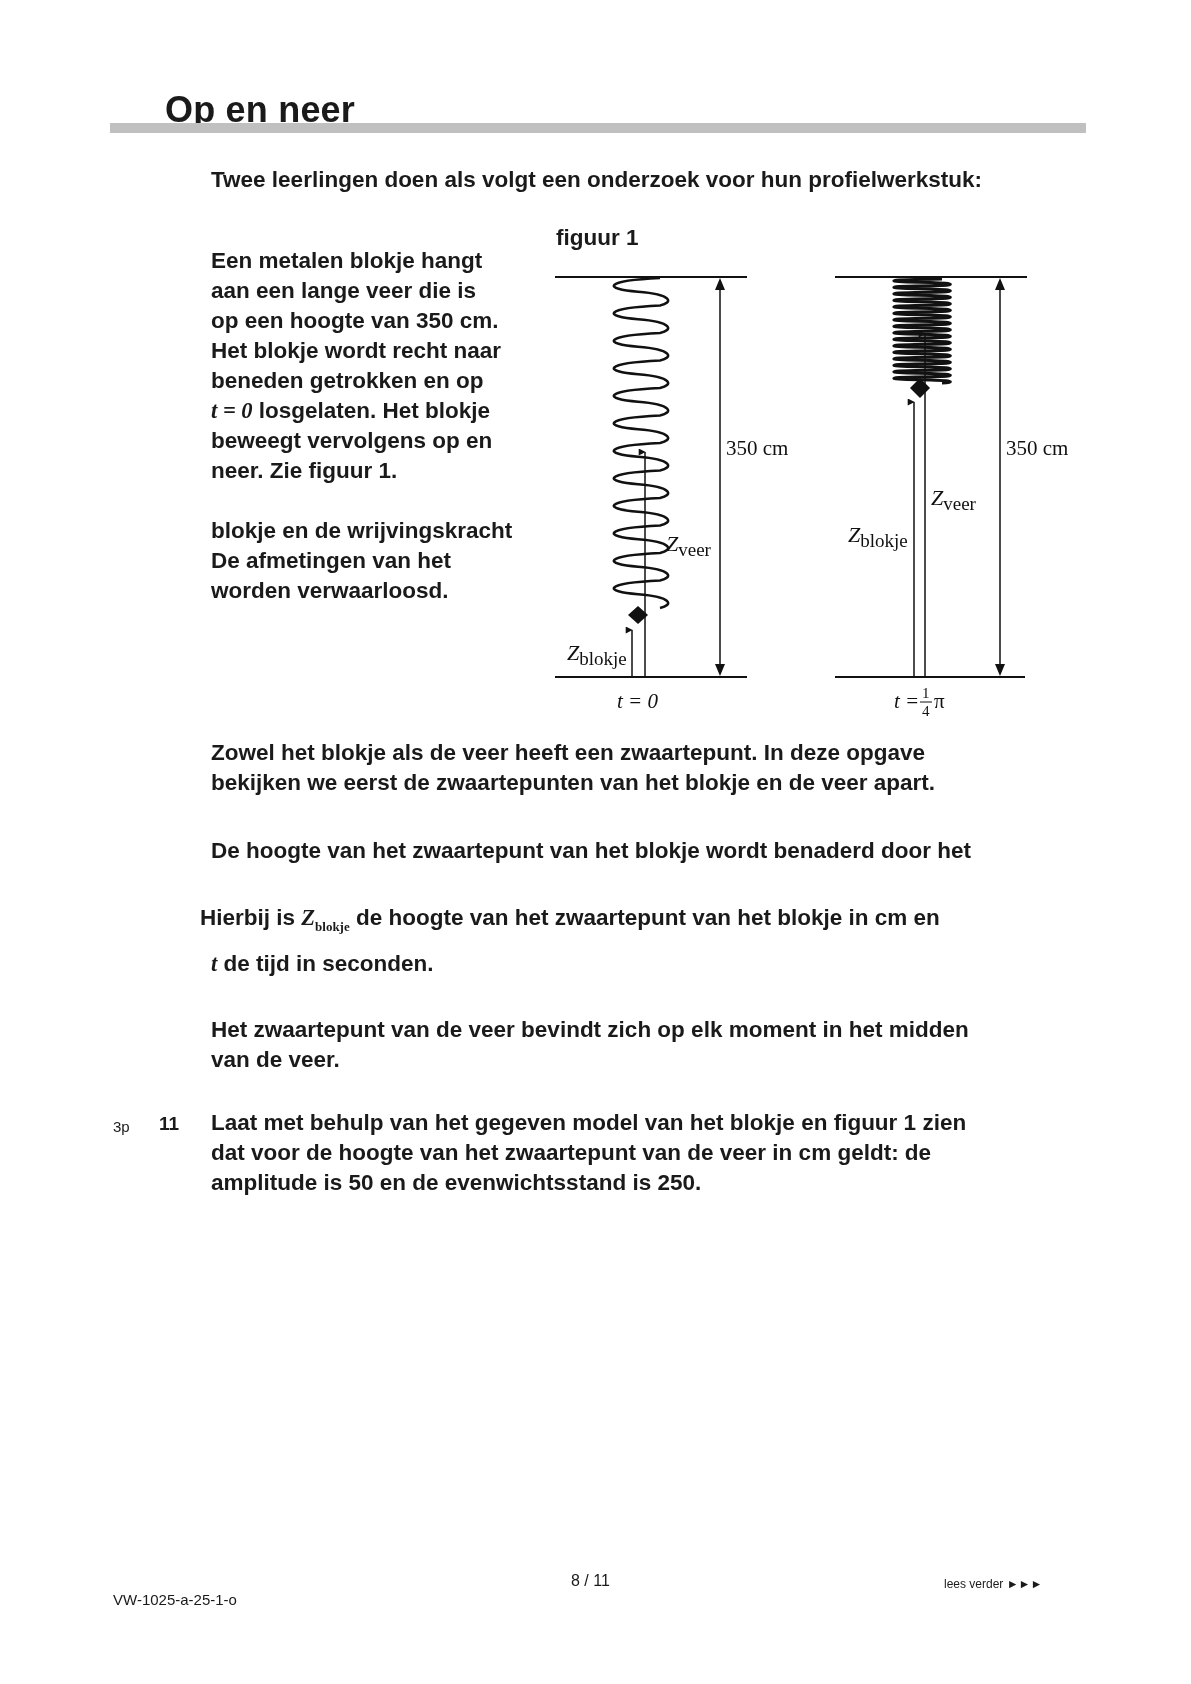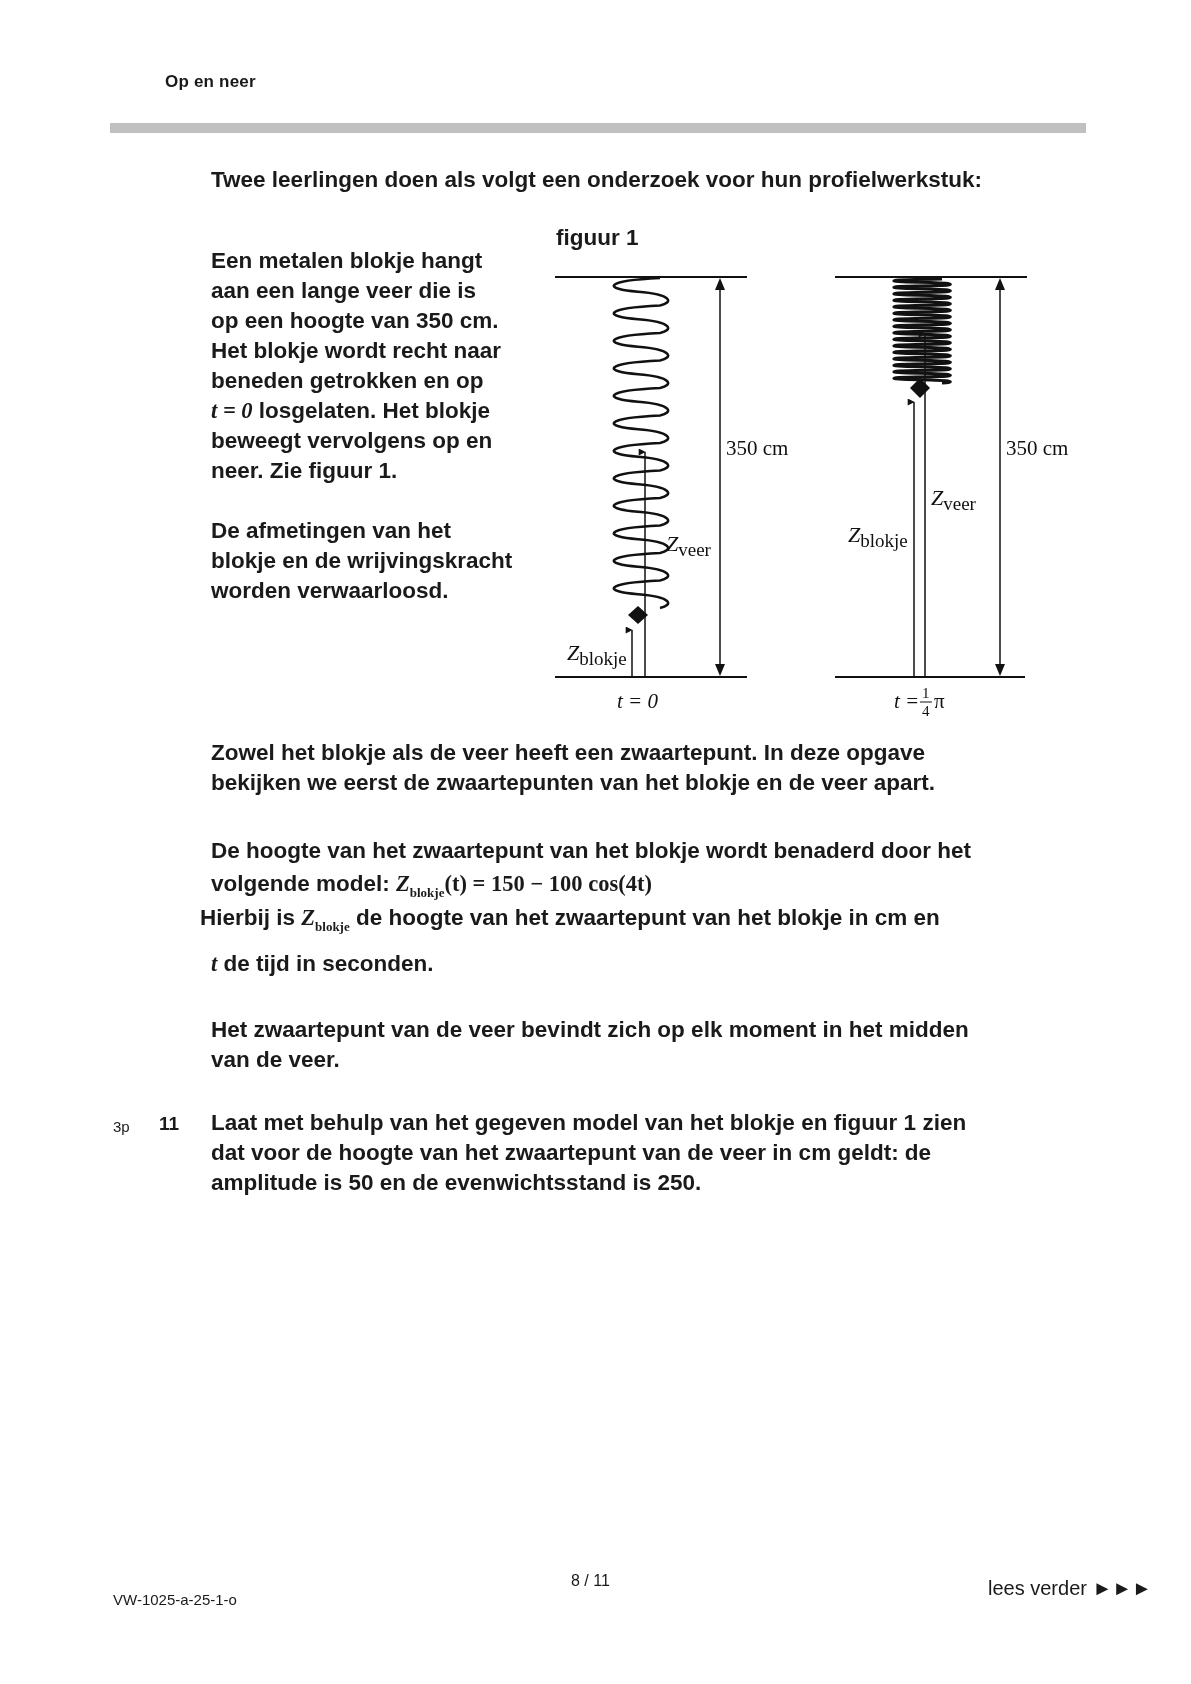--- a/index.html
+++ b/index.html
@@ -1,63 +1,63 @@
 <!DOCTYPE html>
 <html><head>
   <meta charset="utf-8">
   <style>
     html, body { margin: 0; padding: 0; background: #ffffff; }
     body {
       width: 1191px; height: 1684px; position: relative; overflow: hidden;
       font-family: "Liberation Sans", sans-serif; color: #1a1a1a;
     }
     .abs { position: absolute; }
-    .title { left: 165px; top: 72px; font-size: 17px; font-weight: bold; letter-spacing: 0.2px; }
+    .title { left: 165px; top: 89px; font-size: 36px; font-weight: bold; letter-spacing: 0.2px; }
     .rule { left: 110px; top: 123px; width: 976px; height: 10px; background: #c0c0c0; }
     .p { font-size: 22.5px; line-height: 30px; font-weight: bold; }
     .intro { left: 211px; top: 165px; }
     .leftcol { left: 211px; top: 225px; width: 330px; margin-top: 21px; }
     .leftcol .gap { height: 30px; }
     .fig-label { left: 556px; top: 225px; font-size: 22.5px; font-weight: bold; }
     .math { font-family: "Liberation Serif", serif; font-style: italic; }
     .mathn { font-family: "Liberation Serif", serif; font-style: normal; }
     .sub { font-family: "Liberation Serif", serif; font-size: 13px; vertical-align: -6px; font-style: normal; }
     .para2 { left: 211px; top: 738px; width: 880px; }
     .para3 { left: 211px; top: 827px; width: 880px; margin-top: 9px; }
     .para4 { left: 200px; top: 903px; width: 880px; }
     .para5 { left: 211px; top: 949px; width: 880px; }
     .para6 { left: 211px; top: 1015px; width: 880px; }
     .q-points { left: 113px; top: 1118px; font-size: 15px; }
     .q-num { left: 159px; top: 1113px; font-size: 19px; font-weight: bold; }
     .q-text { left: 211px; top: 1108px; width: 860px; }
     .footer-code { left: 113px; top: 1578px; font-size: 15px; margin-top: 13px; }
     .footer-page { left: 571px; top: 1572px; font-size: 16px; }
-    .footer-next { left: 988px; top: 1577px; font-size: 20px; }
+    .footer-next { left: 944px; top: 1577px; font-size: 12px; }
     svg text { font-family: "Liberation Serif", serif; }
   </style>
 </head>
 <body>
 
 <div class="abs title">Op en neer</div>
 <div class="abs rule"></div>
 
 <div class="abs p intro">Twee leerlingen doen als volgt een onderzoek voor hun profielwerkstuk:</div>
 
 <div class="abs p leftcol">
   <div>Een metalen blokje hangt</div>
   <div>aan een lange veer die is</div>
   <div>op een hoogte van 350 cm.</div>
   <div>Het blokje wordt recht naar</div>
   <div>beneden getrokken en op</div>
   <div><span class="mathn" style="font-style:italic">t = 0</span><span> losgelaten. Het blokje</span></div>
   <div>beweegt vervolgens op en</div>
   <div>neer. Zie figuur 1.</div>
   <div class="gap"></div>
+  <div>blokje en de wrijvingskracht</div>
   <div>De afmetingen van het</div>
-  <div>blokje en de wrijvingskracht</div>
   <div>worden verwaarloosd.</div>
 </div>
 
 <div class="abs fig-label">figuur 1</div>
 
 <svg class="abs" style="left:0;top:0" width="1191" height="720">
   <defs>
     <marker id="arr" viewBox="0 0 10 10" refX="5" refY="9" markerWidth="7" markerHeight="12" orient="auto-start-reverse" markerUnits="userSpaceOnUse">
       <path d="M0,0 L5,10 L10,0 Z" fill="#111"></path>
     </marker>
@@ -104,21 +104,20 @@
   </g>
 </svg>
 
 <div class="abs p para2">
   <div>Zowel het blokje als de veer heeft een zwaartepunt. In deze opgave</div>
   <div>bekijken we eerst de zwaartepunten van het blokje en de veer apart.</div>
 </div>
 
 <div class="abs p para3">
   <div><span>De hoogte van het </span><b>zwaartepunt van het blokje</b><span> wordt benaderd door het</span></div>
-  <div style="margin-top:3px"><span>volgende model: </span><span class="math"><span>Z</span><span class="sub">blokje</span><span class="mathn">(t) = 150 − 100 cos(4t)</span></span></div>
 </div>
 
 <div class="abs p para4">
   <span>Hierbij is </span><span class="math"><span>Z</span><span class="sub">blokje</span></span><span> de hoogte van het zwaartepunt van het blokje in cm en</span>
 </div>
 
 <div class="abs p para5">
   <span class="math">t</span><span> de tijd in seconden.</span>
 </div>
 

